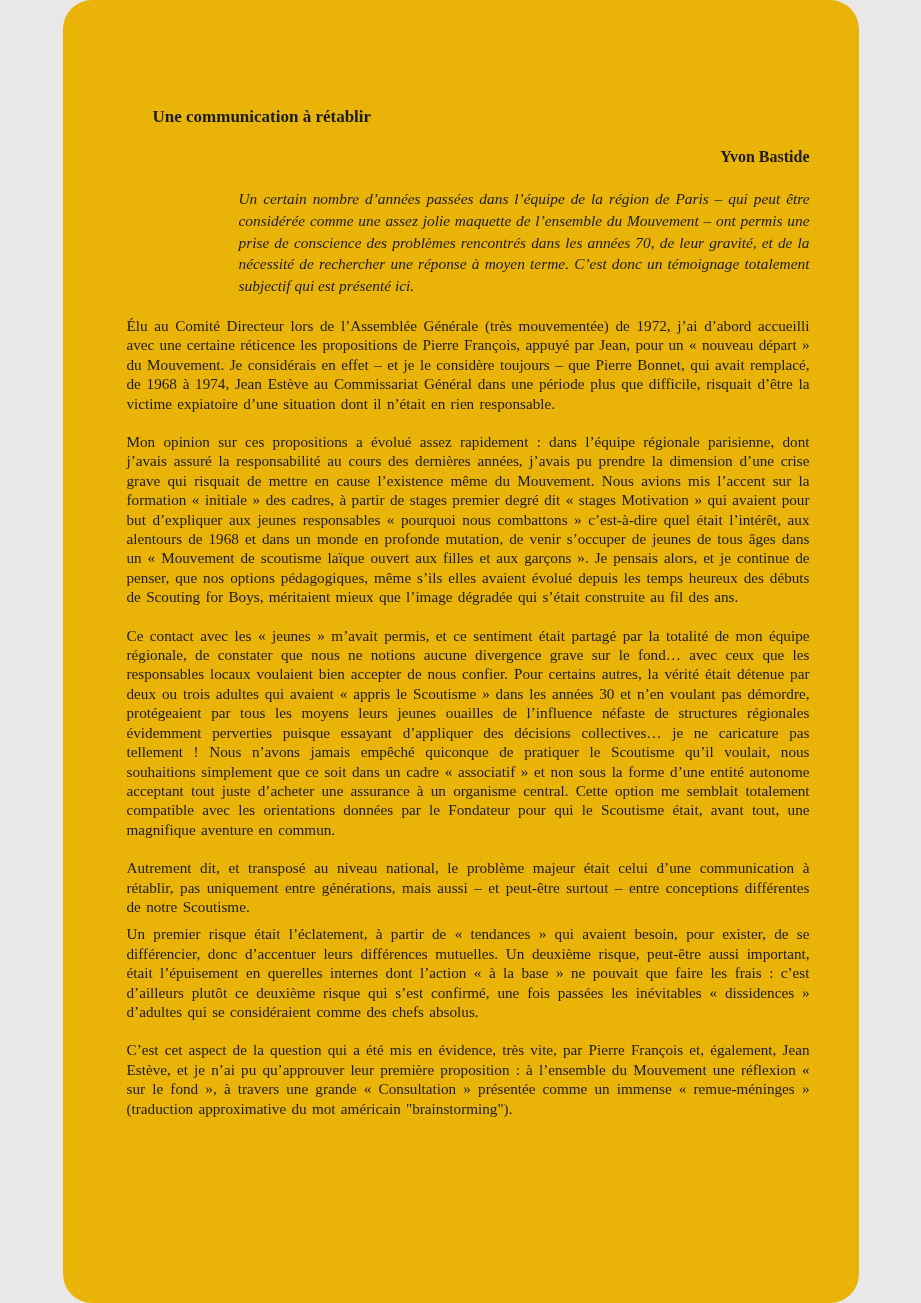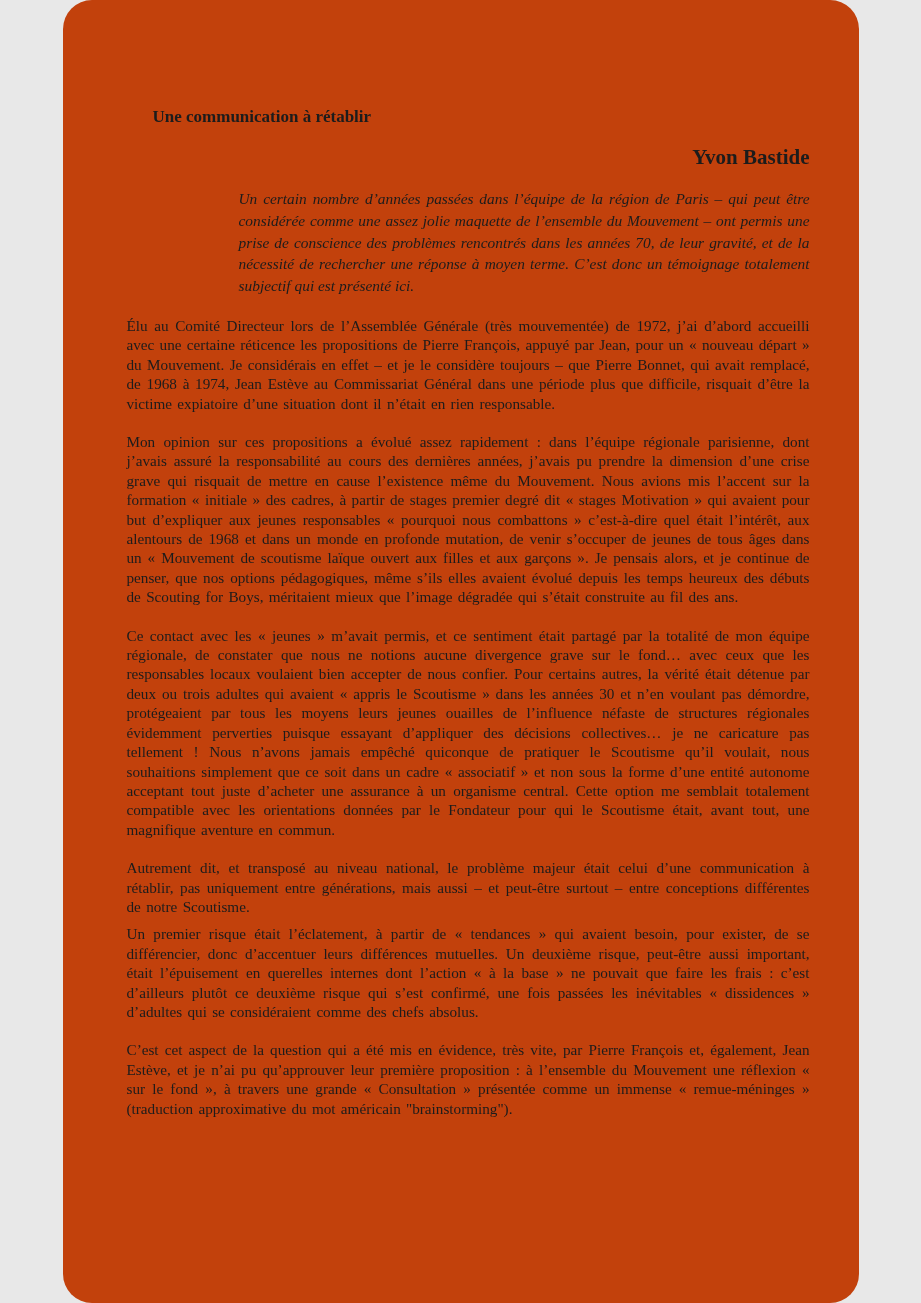--- a/index.html
+++ b/index.html
@@ -6,42 +6,42 @@
   html, body {
     margin: 0;
     padding: 0;
     background: #e8e8e8;
   }
   .page {
     position: relative;
     width: 796px;
     height: 1303px;
     margin: 0 auto;
-    background: #c2410c;
+    background: #eab308;
     color: #1c1c1c;
     font-family: "Liberation Serif", "DejaVu Serif", serif;
     overflow: hidden;
     border-radius: 29px;
   }
   .content {
     position: absolute;
     left: 64px;
     top: 0;
     width: 683px;
   }
   .doc-title {
     margin: 107px 0 0 26px;
     font-size: 17px;
     line-height: 20px;
     font-weight: bold;
   }
   .doc-author {
     margin-top: 20px;
     text-align: right;
-    font-size: 21px;
+    font-size: 16px;
     line-height: 20px;
     font-weight: bold;
   }
   .intro {
     margin: 21px 0 8px 112px;
     width: 571px;
     font-style: italic;
     font-size: 15.4px;
     line-height: 21.8px;
     text-align: justify;

